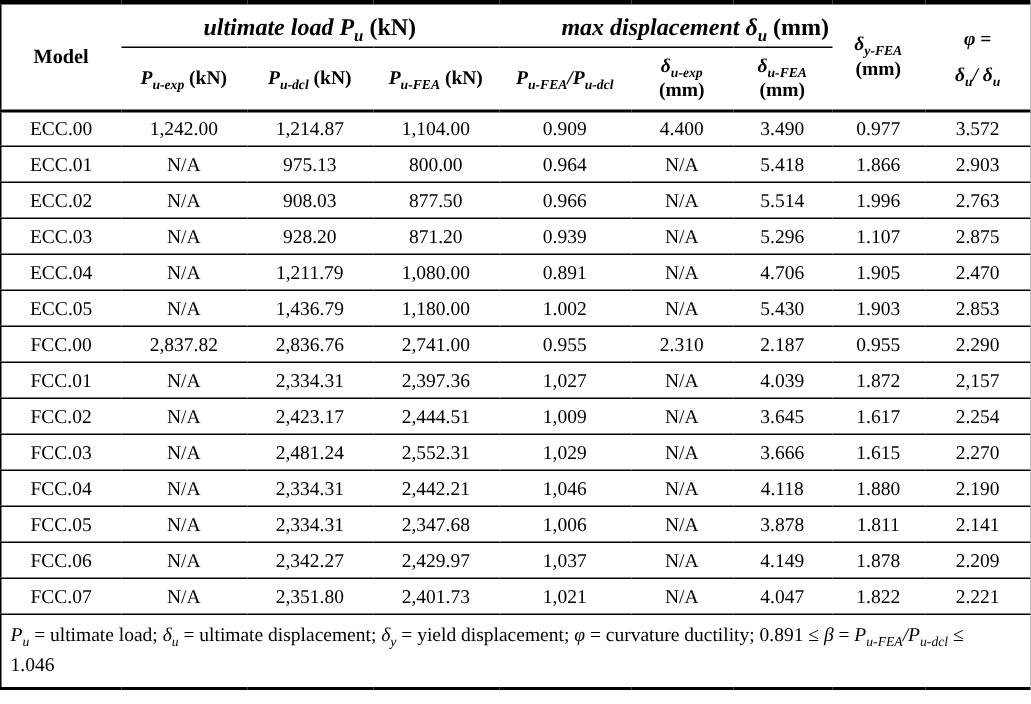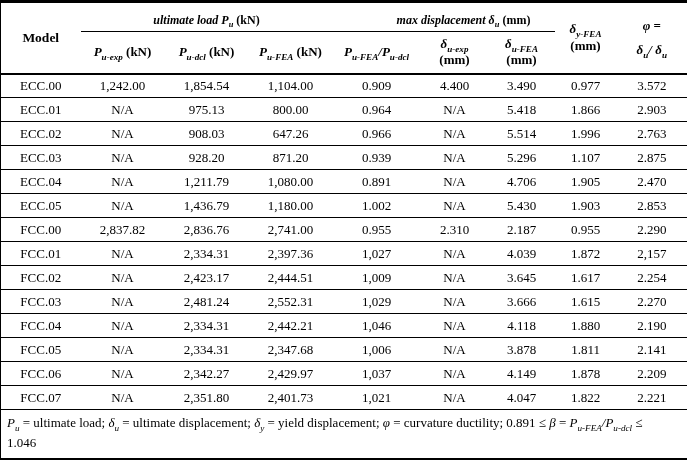--- a/index.html
+++ b/index.html
@@ -28,21 +28,21 @@
 
   th, td { padding: 0; text-align: center; vertical-align: middle; }
 
   thead th { font-weight: bold; font-size: 13px; }
   th.model-th { font-size: 13.5px; }
   th.group-th {
     height: 30px;
     vertical-align: bottom;
     padding-bottom: 3px;
     border-bottom: 1px solid #000;
-    font-size: 12px;
+    font-size: 16px;
   }
   th.sub-th { height: 42px; line-height: 1.25; }
   thead th.bottom-rule { border-bottom: 2px solid #000; }
   th.phi-th { line-height: 24px; }
   th.dy-th { line-height: 1.3; }
 
   tbody td {
     height: 24px;
     font-size: 13px;
     border-top: 1px solid #000;
@@ -87,21 +87,21 @@
       <th class="sub-th bottom-rule"><span style="font-style: italic;">P</span><sub style="font-style: italic;">u-FEA</sub><span> (kN)</span></th>
       <th class="sub-th bottom-rule"><span style="font-style: italic;">P</span><sub style="font-style: italic;">u-FEA</sub><span style="font-style: italic;">/</span><span style="font-style: italic;">P</span><sub style="font-style: italic;">u-dcl</sub></th>
       <th class="sub-th bottom-rule"><span style="font-style: italic;">δ</span><sub style="font-style: italic;">u-exp</sub><br><span>(mm)</span></th>
       <th class="sub-th bottom-rule"><span style="font-style: italic;">δ</span><sub style="font-style: italic;">u-FEA</sub><br><span>(mm)</span></th>
     </tr>
   </thead>
   <tbody>
       <tr>
     <td>ECC.00</td>
     <td>1,242.00</td>
-    <td>1,854.54</td>
+    <td>1,214.87</td>
     <td>1,104.00</td>
     <td>0.909</td>
     <td>4.400</td>
     <td>3.490</td>
     <td>0.977</td>
     <td>3.572</td>
   </tr>
       <tr>
     <td>ECC.01</td>
     <td>N/A</td>
@@ -110,21 +110,21 @@
     <td>0.964</td>
     <td>N/A</td>
     <td>5.418</td>
     <td>1.866</td>
     <td>2.903</td>
   </tr>
       <tr>
     <td>ECC.02</td>
     <td>N/A</td>
     <td>908.03</td>
-    <td>647.26</td>
+    <td>877.50</td>
     <td>0.966</td>
     <td>N/A</td>
     <td>5.514</td>
     <td>1.996</td>
     <td>2.763</td>
   </tr>
       <tr>
     <td>ECC.03</td>
     <td>N/A</td>
     <td>928.20</td>

